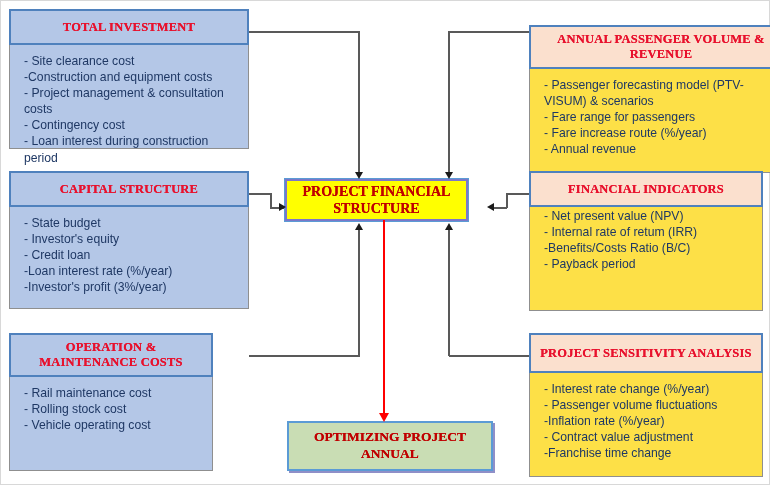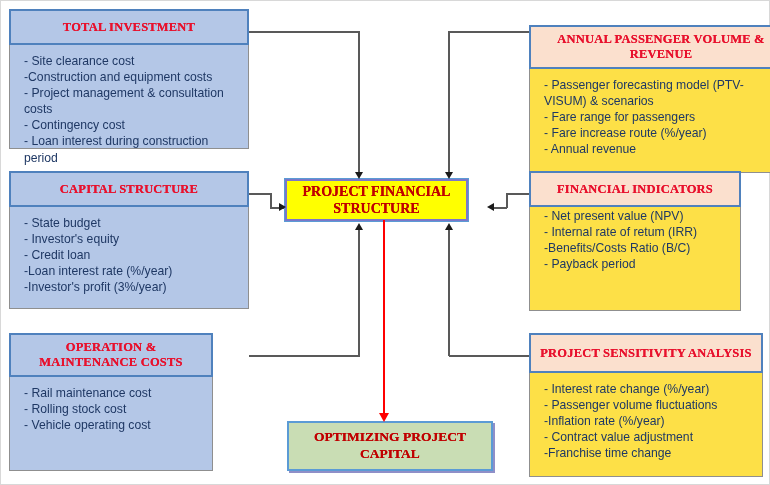--- a/index.html
+++ b/index.html
@@ -187,21 +187,21 @@
   <div class="card peach" style="left:528px;top:24px;width:264px;">
     <div class="hdr" style="height:44px;">ANNUAL PASSENGER VOLUME &amp; REVENUE</div>
     <div class="body" style="height:104px;">
       <div class="li">- Passenger forecasting model (PTV-VISUM) &amp; scenarios</div>
       <div class="li">- Fare range for passengers</div>
       <div class="li">- Fare increase route (%/year)</div>
       <div class="li">- Annual revenue</div>
     </div>
   </div>
 
-  <div class="card peach" style="left:528px;top:170px;width:212px;">
+  <div class="card peach" style="left:528px;top:170px;width:234px;">
     <div class="hdr" style="height:36px;">FINANCIAL INDICATORS</div>
     <div class="body" style="height:104px;padding-top:1px;">
       <div class="li">- Net present value (NPV)</div>
       <div class="li">- Internal rate of retum (IRR)</div>
       <div class="li">-Benefits/Costs Ratio (B/C)</div>
       <div class="li">- Payback period</div>
     </div>
   </div>
 
   <div class="card peach" style="left:528px;top:332px;width:234px;">
@@ -218,17 +218,17 @@
   <div id="center" style="left:284px;top:178px;width:183px;height:42px;">
     <div>
       <div>PROJECT FINANCIAL</div>
       <div>STRUCTURE</div>
     </div>
   </div>
 
   <div id="outcome" style="left:286px;top:420px;width:206px;height:50px;">
     <div>
       <div>OPTIMIZING PROJECT</div>
-      <div>CAPITAL</div>
+      <div>ANNUAL</div>
     </div>
   </div>
 
 </div>
 
 </body></html>

